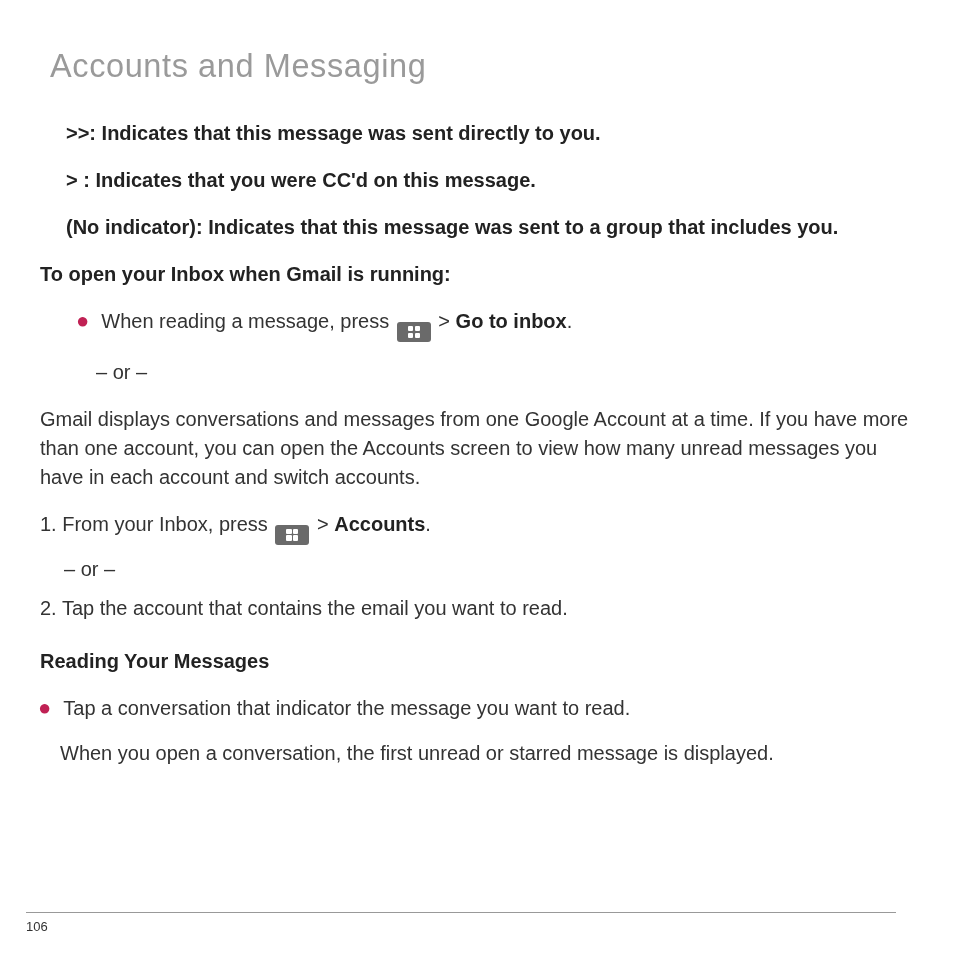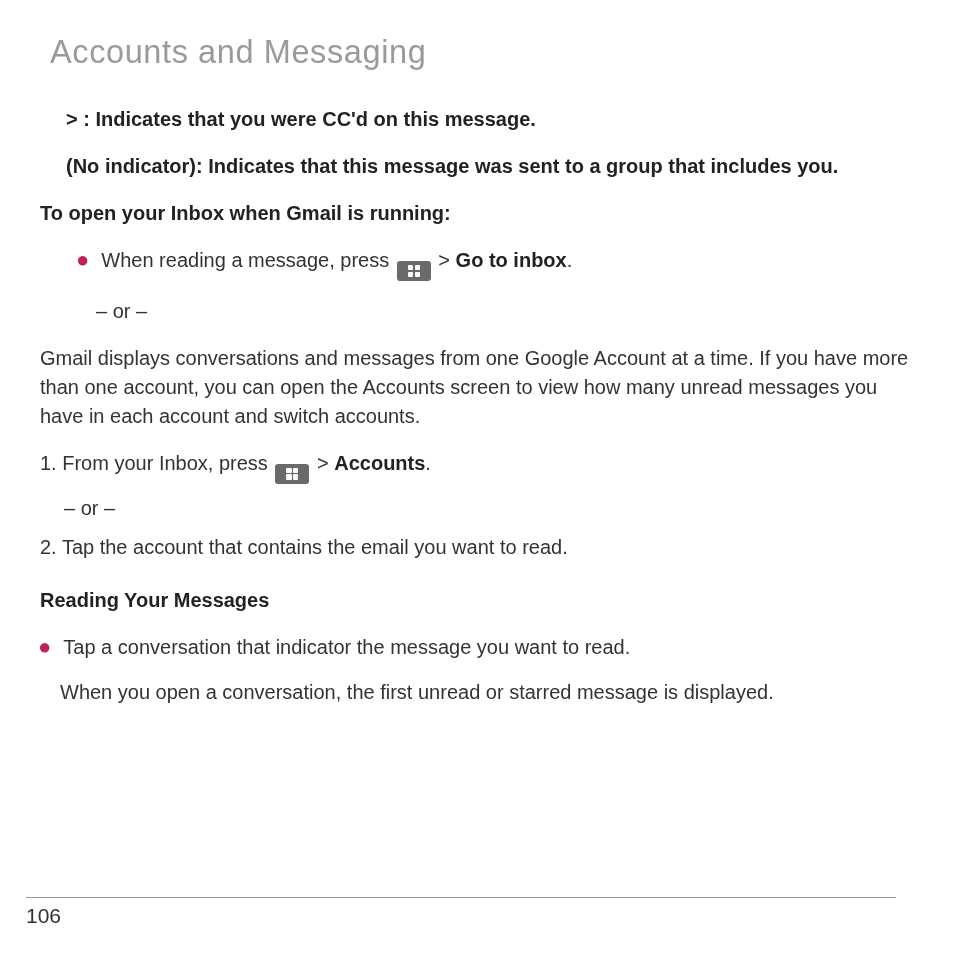--- a/index.html
+++ b/index.html
@@ -7,21 +7,21 @@
     padding: 0;
     width: 954px;
     height: 954px;
     background: #ffffff;
     font-family: "Helvetica Neue", Helvetica, Arial, sans-serif;
     color: #222;
     font-stretch: condensed;
   }
   .page {
     box-sizing: border-box;
-    padding: 34px 40px 0 40px;
+    padding: 48px 40px 0 40px;
     position: relative;
     height: 100%;
   }
   h1.section-title {
     font-weight: 300;
     color: #9a9a9a;
     font-size: 32.5px;
     letter-spacing: 0.6px;
     margin: 0 0 34px 10px;
   }
@@ -63,41 +63,42 @@
     grid-template-rows: 1fr 1fr;
     gap: 1.5px;
   }
   .menu-icon .grid span {
     background: #fff;
     border-radius: 1px;
   }
   .footer {
     position: absolute;
     left: 26px;
-    bottom: 26px;
-    font-size: 21px;
+    bottom: 20px;
+    font-size: 13px;
     color: #333;
   }
   .footer .rule {
     border-top: 1px solid #999;
     width: 870px;
     margin-bottom: 6px;
   }
   .sep {
     letter-spacing: 0;
   }
 </style>
 </head>
 <body>
 
 <div class="page">
   <h1 class="section-title">Accounts and Messaging</h1>
 
   <div class="body-area">
 
+    <p class="indent1 bold">&gt;&gt;: Indicates that this message was sent directly to you.</p>
     <p class="indent1 bold">&gt;  : Indicates that you were CC'd on this message.</p>
     <p class="indent1 bold">(No indicator): Indicates that this message was sent to a group that includes you.</p>
 
     <p class="bold">To open your Inbox when Gmail is running:</p>
 
     <div class="bullet-row" style="margin-bottom:16px;">
       <span class="dot">●</span>
       <span class="txt">
         <span>When reading a message, press </span>
         <span class="menu-icon">

